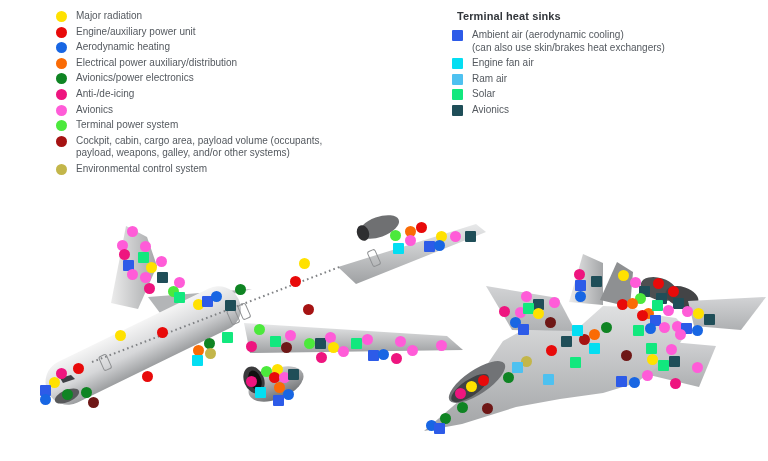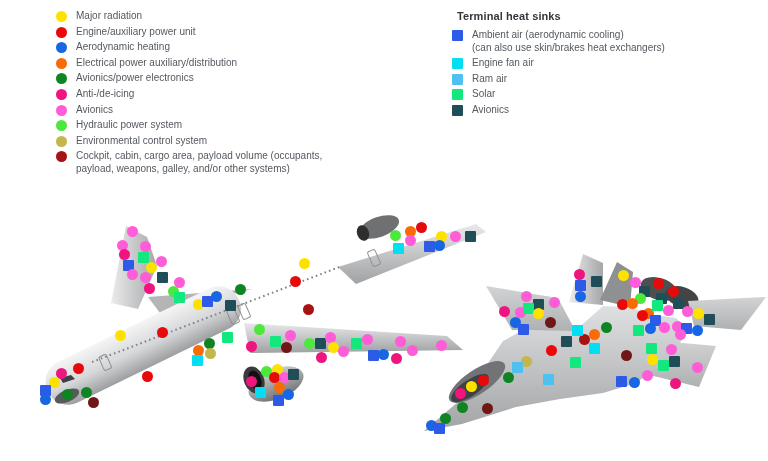--- a/index.html
+++ b/index.html
@@ -298,29 +298,29 @@
         <div class="lg-row">
           <span class="swatch circ" style="background: rgb(238, 21, 127);"></span>
           <span class="lg-label">Anti-/de-icing</span>
         </div>
         <div class="lg-row">
           <span class="swatch circ" style="background: rgb(255, 92, 216);"></span>
           <span class="lg-label">Avionics</span>
         </div>
         <div class="lg-row">
           <span class="swatch circ" style="background: rgb(76, 233, 60);"></span>
-          <span class="lg-label">Hydraulic power system</span>
+          <span class="lg-label">Terminal power system</span>
+        </div>
+        <div class="lg-row">
+          <span class="swatch circ" style="background: rgb(166, 19, 19);"></span>
+          <span class="lg-label">Cockpit, cabin, cargo area, payload volume (occupants, payload, weapons, galley, and/or other systems)</span>
         </div>
         <div class="lg-row">
           <span class="swatch circ" style="background: rgb(195, 182, 74);"></span>
           <span class="lg-label">Environmental control system</span>
-        </div>
-        <div class="lg-row">
-          <span class="swatch circ" style="background: rgb(166, 19, 19);"></span>
-          <span class="lg-label">Cockpit, cabin, cargo area, payload volume (occupants, payload, weapons, galley, and/or other systems)</span>
         </div>
       </div>
   </div>
 
   <div class="legend" id="legend-sinks">
     <div class="lg-title">Terminal heat sinks</div>
     <div id="snk-items">
         <div class="lg-row">
           <span class="swatch sq" style="background: rgb(45, 91, 232);"></span>
           <span class="lg-label">Ambient air (aerodynamic cooling)<br><span class="lg-label2">(can also use skin/brakes heat exchangers)</span></span>

